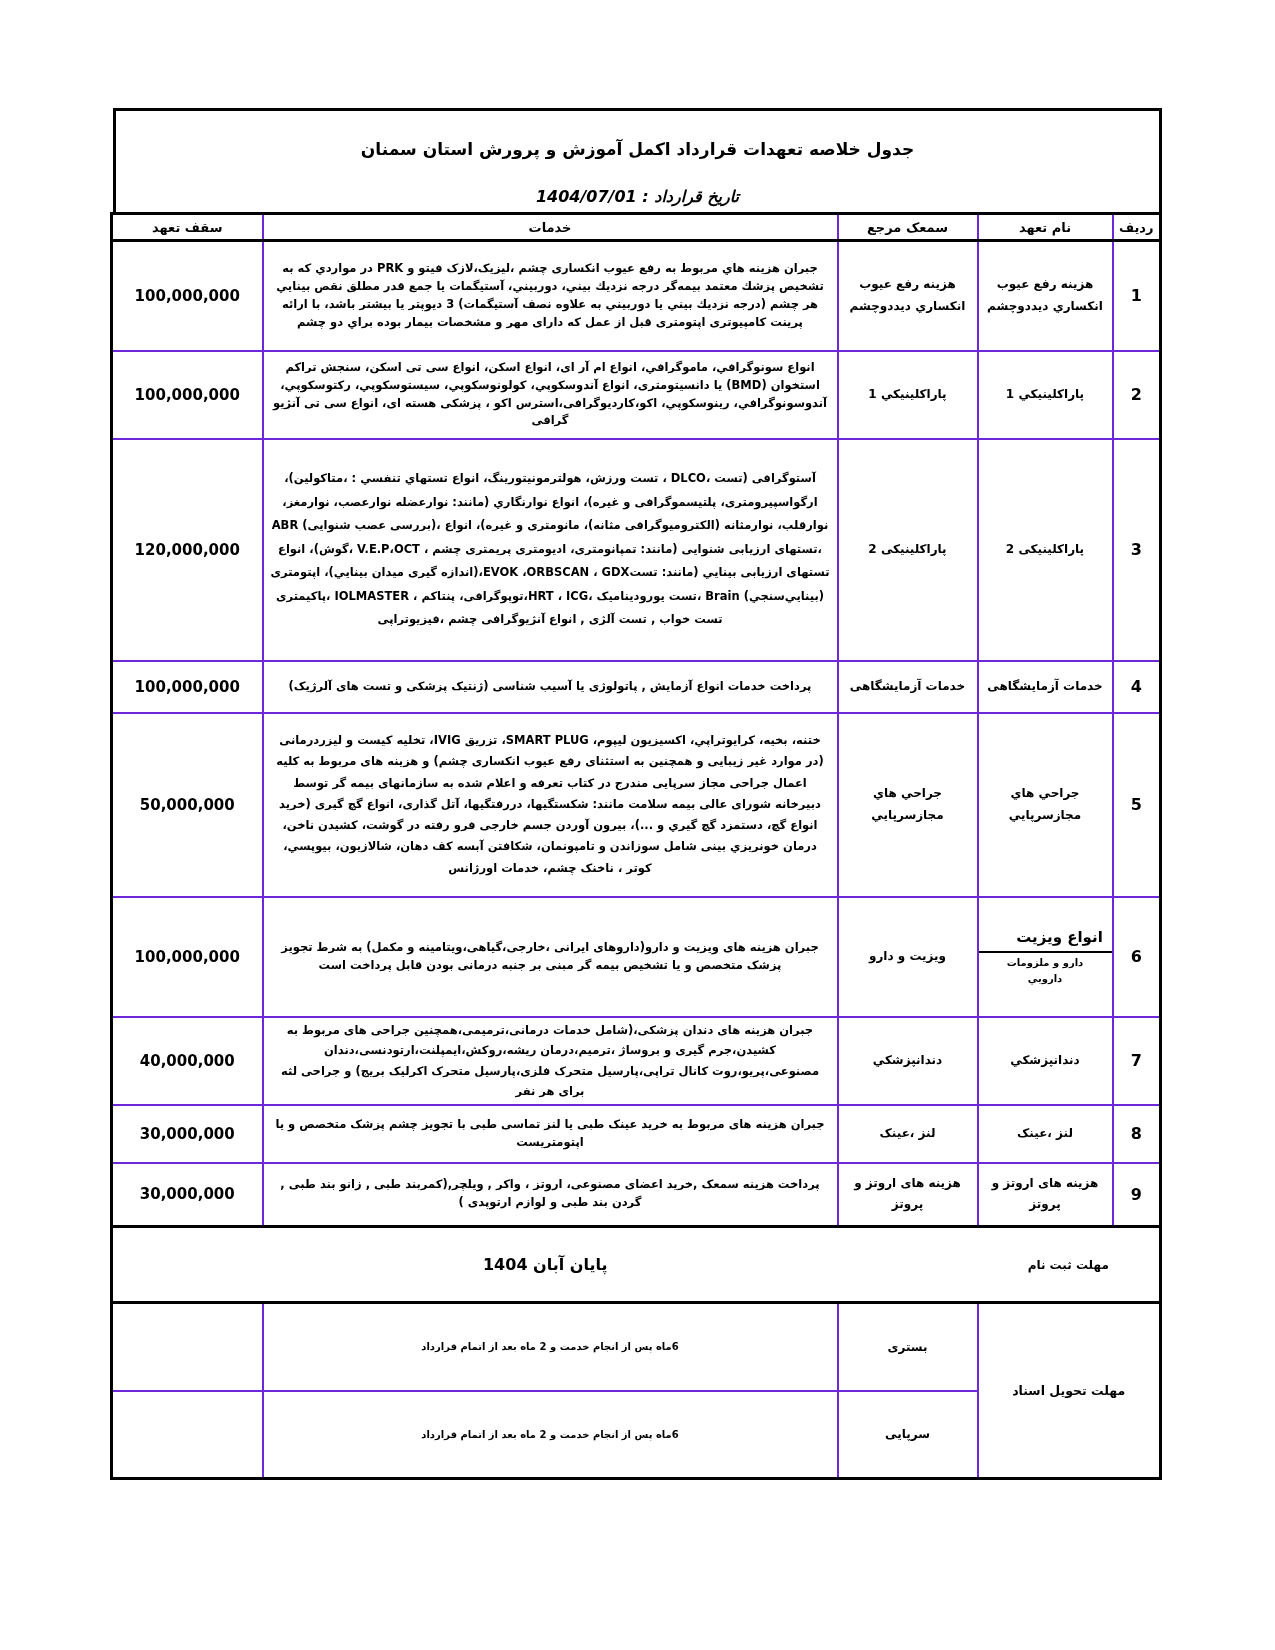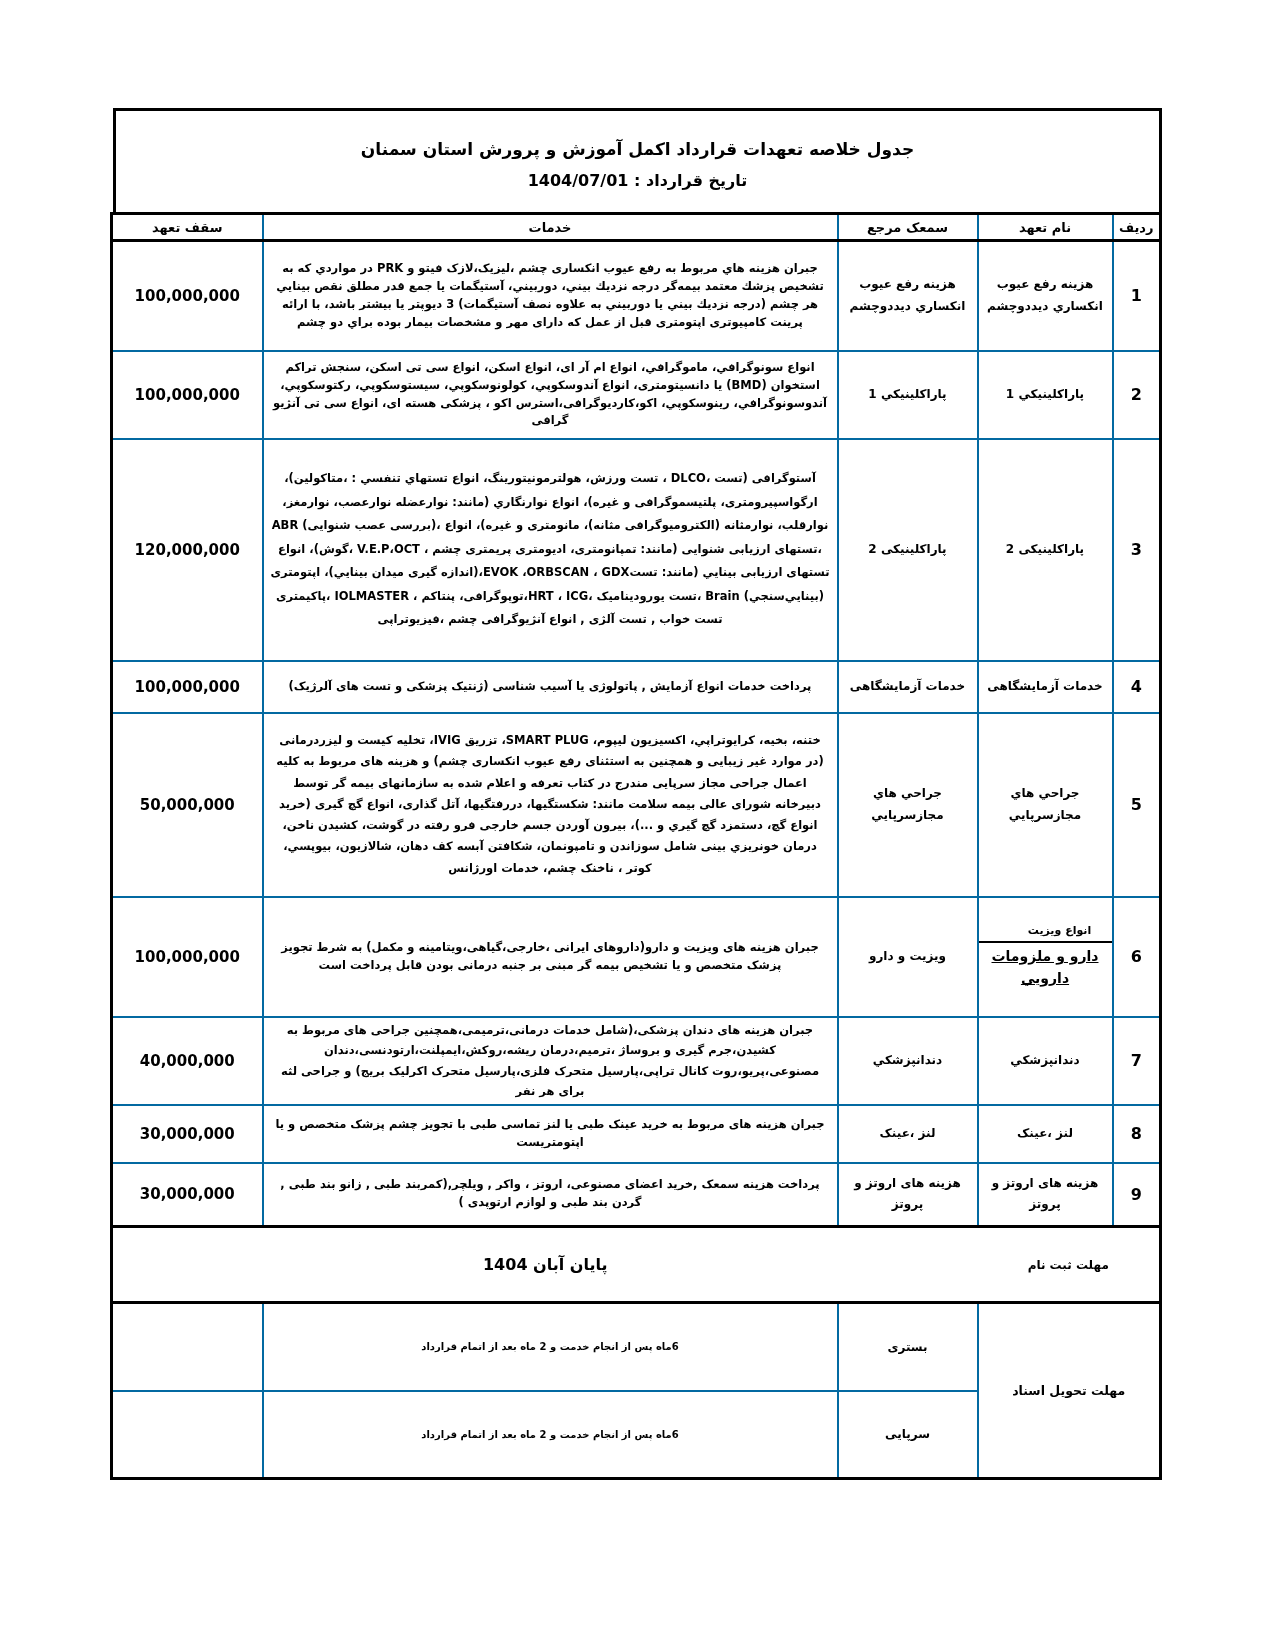--- a/index.html
+++ b/index.html
@@ -9,51 +9,51 @@
     font-family:"DejaVu Sans", sans-serif; color:#000;
   }
   .doc { position:absolute; right:113px; top:108px; width:1049px; direction:rtl;border-radius:28px; }
 
   .title-box {
     border:3px solid #000; border-bottom:none;
     text-align:center; font-weight:bold;
     padding:28px 10px 0; height:104px;
   }
   .title-line1 { font-size:17px; }
-  .title-line2 { font-size:16px; margin-top:12px; }
+  .title-line2 { font-size:16px; margin-top:28px;font-style:italic; }
 
   table.main {
     width:100%; border-collapse:collapse; table-layout:fixed;
     font-weight:bold; border:3px solid #000;
   }
   th, td {
-    border:2px solid #0369a1; text-align:center; vertical-align:middle;
+    border:2px solid #6d28d9; text-align:center; vertical-align:middle;
     padding:2px 6px; overflow:hidden;
   }
   thead th { font-size:13px; height:27px; padding:2px; border-bottom:3px solid #000; }
 
   td.services { font-size:11.5px; line-height:1.55; }
   td.ceiling  { font-size:15px; }
   td.name, td.ref { font-size:12px; line-height:1.8; }
 
   tr.r1 { height:110px; }
   tr.r2 { height:88px;  }
   tr.r3 { height:222px; }  tr.r3 td.services { line-height:2.05; }
   tr.r4 { height:52px;  }
   tr.r5 { height:184px; }  tr.r5 td.services { line-height:1.85;margin-top:48px; }
   tr.r6 { height:120px; }
   tr.r7 { height:88px;  }  tr.r7 td.services { line-height:1.75; }
   tr.r8 { height:58px;  }
   tr.r9 { height:64px;  }
 
   td.name-split { padding:0; }
-  .name-split-top { height:58%; display:flex; align-items:center; justify-content:center; font-size:11px;padding-left:29px; }
+  .name-split-top { height:58%; display:flex; align-items:center; justify-content:center; font-size:15px;padding-left:29px; }
   .name-split-bottom {
     height:42%; display:flex; align-items:center; justify-content:center;
-    border-top:2px solid #000; font-size:14px; line-height:1.6; padding:2px 4px;text-decoration:underline;
+    border-top:2px solid #000; font-size:10px; line-height:1.6; padding:2px 23px;
   }
 
   tr.sep td { border-top:3px solid #000; }
   tr.reg-row { height:76px; }
   td.reg-label { font-size:12px; border-left:hidden; }
   td.reg-value { font-size:16px; border-right:hidden; }
   tr.docs-row { height:88px; }
   td.docs-label { font-size:12.5px; }
   td.docs-type  { font-size:12px; }
   td.docs-value { font-size:10px; }

